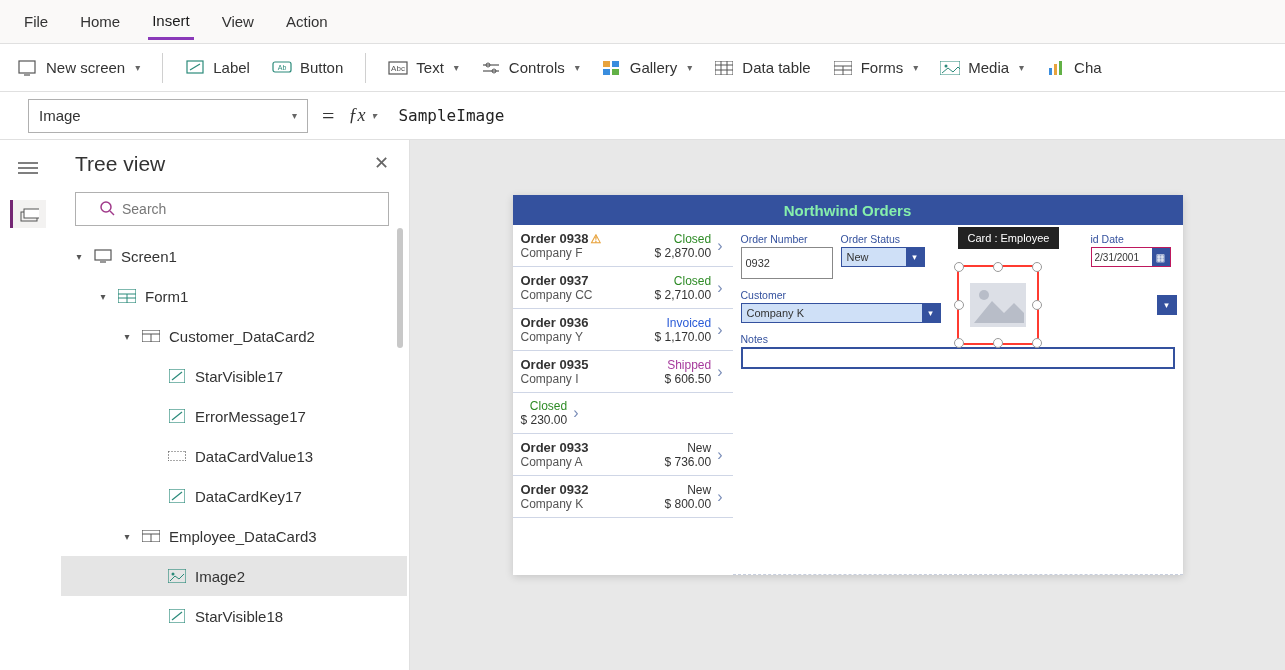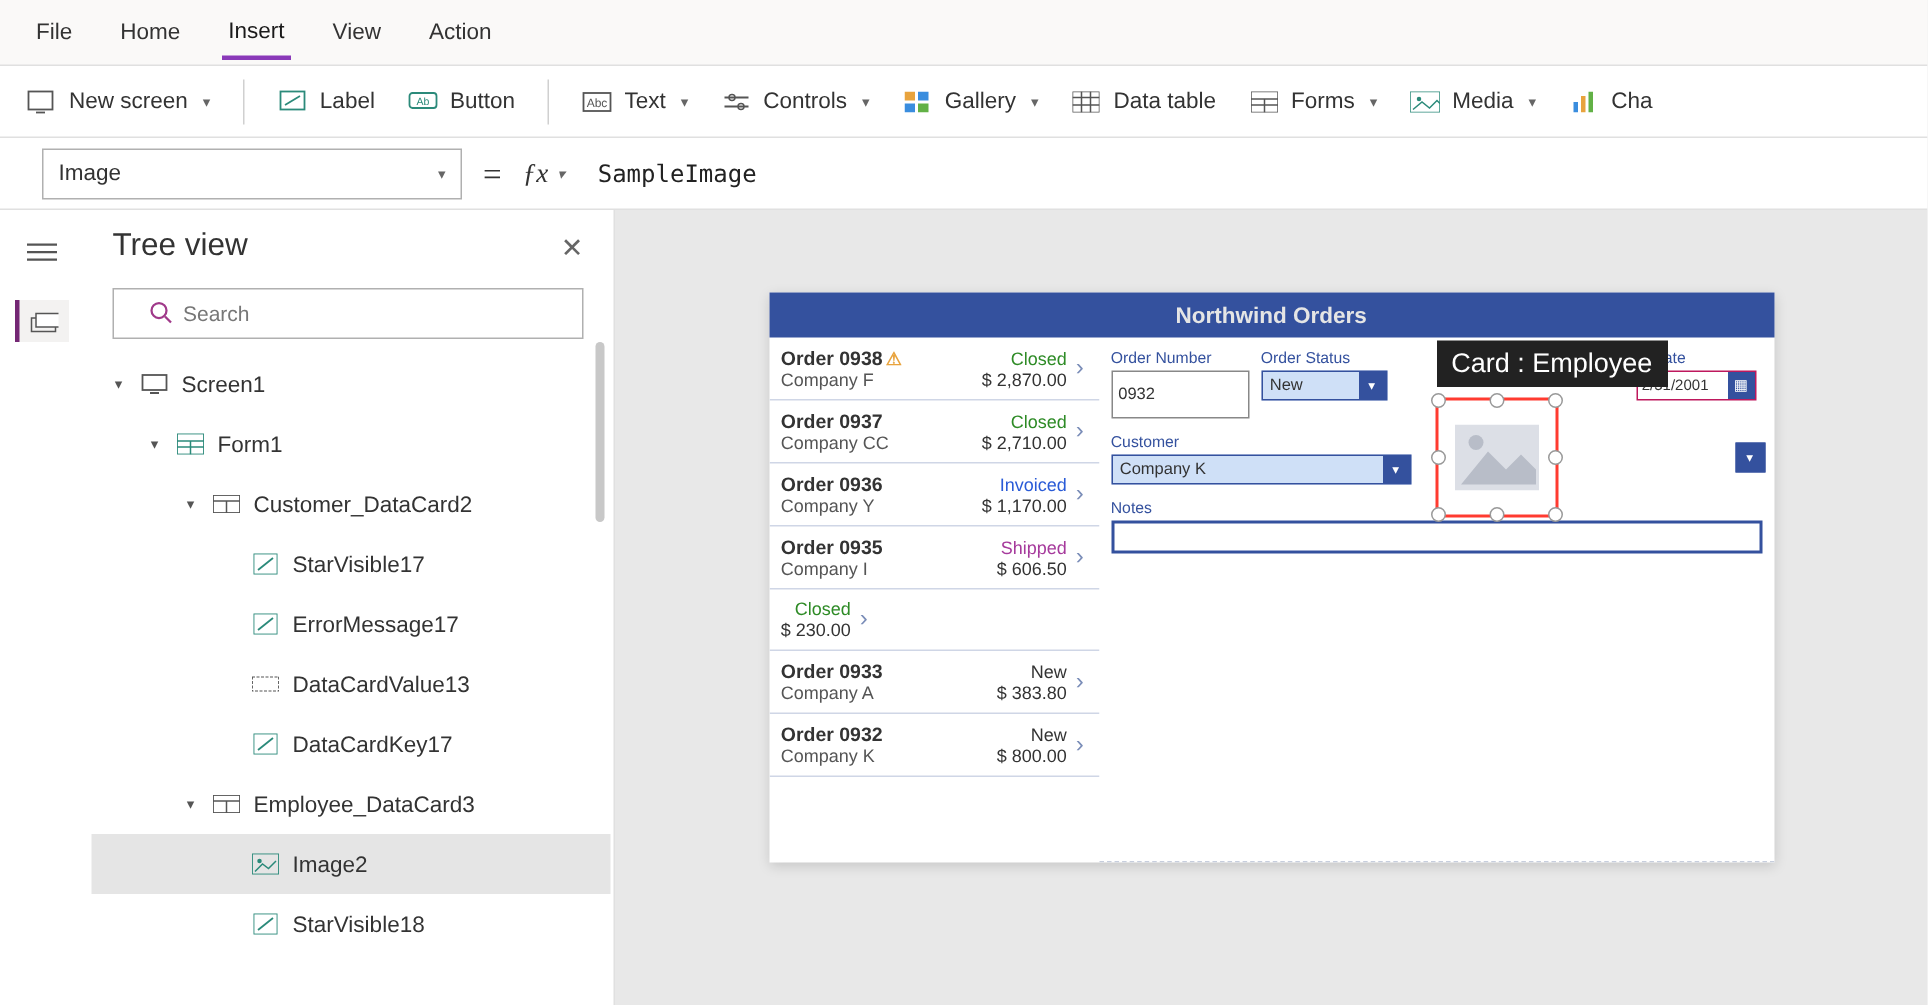--- a/index.html
+++ b/index.html
@@ -25,37 +25,37 @@
 .formula-input { flex: 1; font-family: Consolas, monospace; font-size: 16px; color: #222; padding: 4px 8px; }
 
 
 .main { display: flex; height: calc(100% - 140px); }
 .left-rail { width: 55px; display: flex; flex-direction: column; align-items: center; padding-top: 14px; gap: 18px; }
 .rail-btn { width: 36px; height: 28px; display: flex; align-items: center; justify-content: center; cursor: pointer; }
 .rail-btn.active { border-left: 3px solid #742774; background: #f3f2f1; }
 
 
 .tree-panel { width: 355px; border-right: 1px solid #e0e0e0; padding: 0 0 0 0; background: #fff; position: relative; }
-.tree-header { display: flex; align-items: flex-end; justify-content: space-between; padding: 12px 20px 8px 20px; }
+.tree-header { display: flex; align-items: flex-start; justify-content: space-between; padding: 12px 20px 8px 20px; }
 .tree-title { font-size: 21px; font-weight: 400; }
 .tree-close { font-size: 18px; color: #666; cursor: pointer; }
 .tree-search { margin: 8px 20px 10px 20px; border: 1px solid #b0b0b0; height: 34px; display: flex; align-items: center; padding: 0 24px; gap: 6px; color: #777; }
 .tree-body { overflow-y: auto; height: calc(100% - 100px); padding-left: 6px; padding-right: 2px; }
 .tree-row { display: flex; align-items: center; height: 40px; gap: 8px; cursor: pointer; padding-right: 8px; }
 .tree-row.selected { background: #e5e5e5; }
 .tree-exp { width: 12px; font-size: 10px; color: #555; display: inline-block; text-align: center; }
 .tree-icon { width: 20px; height: 16px; display: inline-flex; align-items: center; justify-content: center; }
 .tree-label { font-size: 15px; }
 .ind1 { padding-left: 12px; } .ind2 { padding-left: 36px; } .ind3 { padding-left: 60px; } .ind4 { padding-left: 86px; }
 .tree-scrollbar { position: absolute; right: 6px; top: 88px; width: 6px; height: 120px; background: #c8c8c8; border-radius: 3px; }
 
 
 .canvas { flex: 1; background: #e8e8e8; display: flex; justify-content: center; align-items: flex-start; padding-top: 55px; overflow: hidden; }
 .app-frame { width: 670px; height: 380px; background: #fff; box-shadow: 0 2px 8px rgba(0,0,0,0.15); display: flex; flex-direction: column; position: relative; }
-.app-titlebar { height: 30px; background: #34519e; color: #e5e5e5; display: flex; align-items: center; justify-content: center; font-weight: 600; font-size: 15px; }
+.app-titlebar { height: 30px; background: #34519e; color: #86efac; display: flex; align-items: center; justify-content: center; font-weight: 600; font-size: 15px; }
 .app-body { flex: 1; display: flex; overflow: hidden; }
 .order-list { width: 220px; border-right: 0; overflow-y: auto; }
 .order-row { display: flex; align-items: center; padding: 6px 8px; border-bottom: 1px solid #cfd6e6; gap: 4px; position: relative; cursor: pointer; }
 .order-left { flex: 1; }
 .order-title { font-weight: 600; font-size: 13px; color: #333; display: flex; align-items: center; gap: 2px; }
 .order-sub { font-size: 12px; color: #555; }
 .order-right { text-align: right; }
 .order-status { font-size: 12px; font-weight: 400; }
 .st-Closed { color: #2e8b26; }
 .st-Invoiced { color: #2a5bd7; }
@@ -79,21 +79,21 @@
 .date-input .cal { width: 18px; background: #34519e; color: #fff; display: flex; align-items: center; justify-content: center; font-size: 10px; }
 .notes-input { border: 2px solid #34519e; height: 22px; width: 100%; }
 
 
 .img-card-sel { position: absolute; width: 82px; height: 80px; border: 2px solid #ff3b30; background: #fff; display: flex; align-items: center; justify-content: center; }
 .img-placeholder { }
 .sel-handle { position: absolute; width: 10px; height: 10px; border: 1px solid #999; background: #fff; border-radius: 5px; }
 .h-tl{top:-5px;left:-5px;} .h-tm{top:-5px;left:calc(50% - 5px);} .h-tr{top:-5px;right:-5px;}
 .h-ml{top:calc(50% - 5px);left:-5px;} .h-mr{top:calc(50% - 5px);right:-5px;}
 .h-bl{bottom:-5px;left:-5px;} .h-bm{bottom:-5px;left:calc(50% - 5px);} .h-br{bottom:-5px;right:-5px;}
-.tooltip { position: absolute; background: #222; color: #fff; padding: 5px 10px; font-size: 18px; border-radius: 0; white-space: nowrap; }
+.tooltip { position: absolute; background: #222; color: #fff; padding: 5px 10px; font-size: 11px; border-radius: 0; white-space: nowrap; }
 .tooltip::after { content: ''; position: absolute; left: 20px; bottom: -6px; border: 6px solid transparent; border-top-color: #222; }
 .emp-select-partial { position: absolute; right: 6px; top: 70px; width: 20px; height: 20px; border: 1px solid #34519e; background: #34519e; color: #fff; display: flex; align-items: center; justify-content: center; font-size: 9px; }
 
 
 .dashed-sep { border-bottom: 1px dashed #c7cedd; }
 </style>
 </head>
 <body>
 
 <div class="top-menu">
@@ -423,21 +423,21 @@
               </div>
               <div class="order-chev">›</div>
             </div>
             <div class="order-row">
               <div class="order-left">
                 <div class="order-title">Order 0933</div>
                 <div class="order-sub">Company A</div>
               </div>
               <div class="order-right">
                 <div class="order-status st-New">New</div>
-                <div class="order-amt">$ 383.80</div>
+                <div class="order-amt">$ 736.00</div>
               </div>
               <div class="order-chev">›</div>
             </div>
             <div class="order-row">
               <div class="order-left">
                 <div class="order-title">Order 0932</div>
                 <div class="order-sub">Company K</div>
               </div>
               <div class="order-right">
                 <div class="order-status st-New">New</div>

